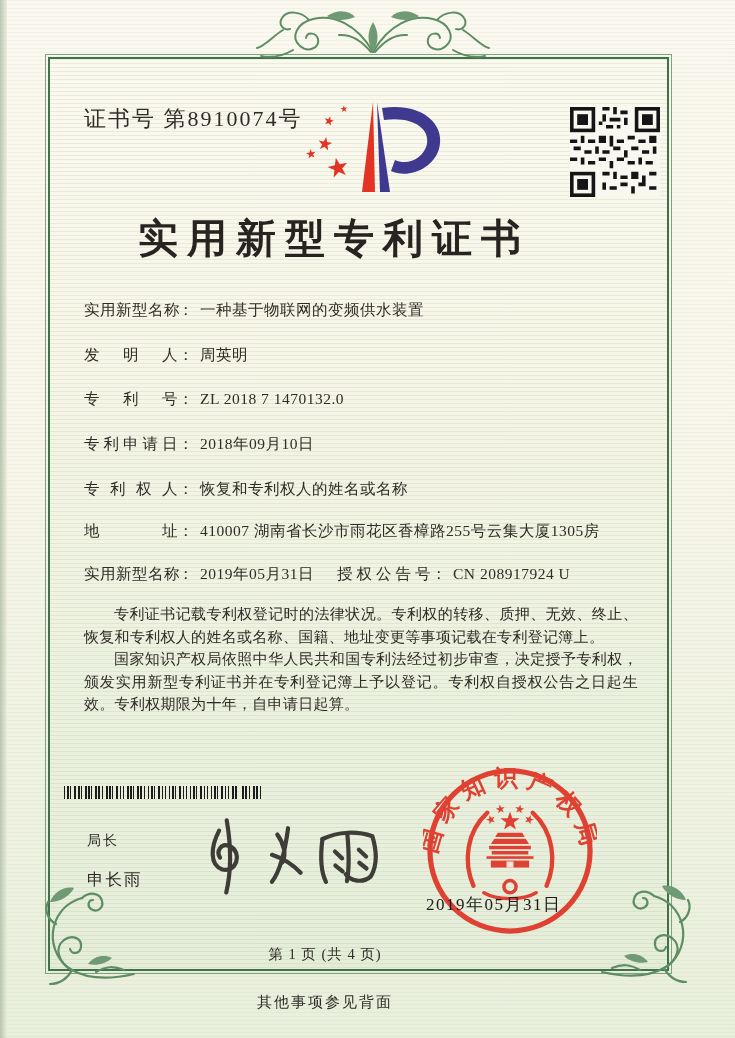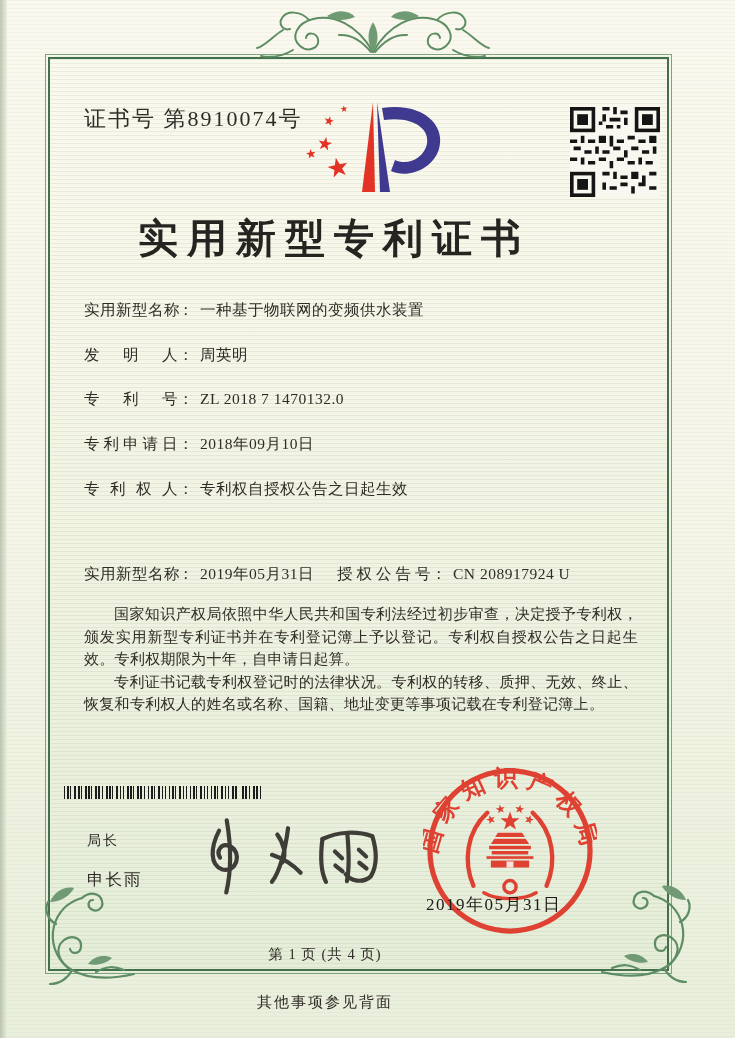--- a/index.html
+++ b/index.html
@@ -147,32 +147,35 @@
   <div class="abs field-row" style="top:345px">
     <span class="flabel">发明人</span><span>：</span><span class="fvalue">周英明</span>
   </div>
   <div class="abs field-row" style="top:389px">
     <span class="flabel">专利号</span><span>：</span><span class="fvalue">ZL 2018 7 1470132.0</span>
   </div>
   <div class="abs field-row" style="top:434px">
     <span class="flabel">专利申请日</span><span>：</span><span class="fvalue">2018年09月10日</span>
   </div>
   <div class="abs field-row" style="top:479px">
-    <span class="flabel">专利权人</span><span>：</span><span class="fvalue">专利权自授权公告之日起生效</span>
+    <span class="flabel">专利权人</span><span>：</span><span class="fvalue">恢复和专利权人的姓名或名称</span>
+  </div>
+  <div class="abs field-row" style="top:521px">
+    <span class="flabel">地址</span><span>：</span><span class="fvalue">410007 湖南省长沙市雨花区香樟路255号云集大厦1305房</span>
   </div>
   <div class="abs field-row" style="top:564px">
     <span class="flabel">实用新型名称</span><span>：</span><span class="fvalue">2019年05月31日</span>
     <span class="pair2">
       <span class="flabel">授权公告号</span><span>：</span><span class="fvalue">CN 208917924 U</span>
     </span>
   </div>
 
   <div class="abs paras">
+    <p>专利证书记载专利权登记时的法律状况。专利权的转移、质押、无效、终止、恢复和专利权人的姓名或名称、国籍、地址变更等事项记载在专利登记簿上。</p>
     <p>国家知识产权局依照中华人民共和国专利法经过初步审查，决定授予专利权，颁发实用新型专利证书并在专利登记簿上予以登记。专利权自授权公告之日起生效。专利权期限为十年，自申请日起算。</p>
-    <p>专利证书记载专利权登记时的法律状况。专利权的转移、质押、无效、终止、恢复和专利权人的姓名或名称、国籍、地址变更等事项记载在专利登记簿上。</p>
   </div>
 
   <div class="abs barcode"></div>
 
   <div class="abs signer-title">局长</div>
   <div class="abs signer-name">申长雨</div>
 
   <svg class="abs signature" width="205" height="90" viewBox="0 0 205 90">
     <g stroke="#2d2a26" stroke-width="4.2" fill="none" stroke-linecap="round" stroke-linejoin="round" opacity="0.9">
       <path d="M28,18 C19,34 17,52 30,57 C44,61 51,40 38,34 C30,30 24,38 28,45"></path>

